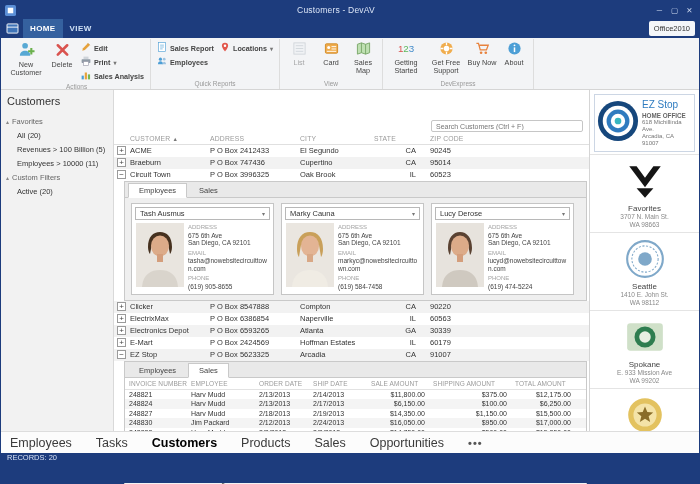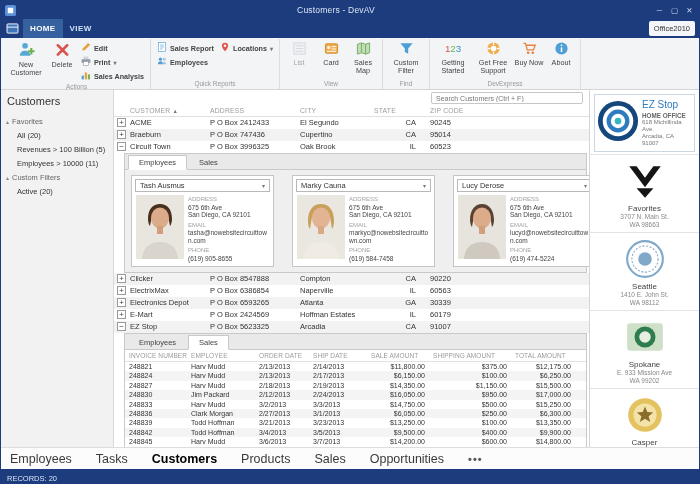--- a/index.html
+++ b/index.html
@@ -31,42 +31,42 @@
   .stack{display:flex;flex-direction:column;padding-top:2px;}
   .disabled{opacity:.45;}
   
   .main{flex:1;display:flex;min-height:0;}
   .sidebar{width:113px;background:#f2f2f2;border-right:1px solid #d9d9d9;font-size:7.5px;color:#333;flex:none;}
   .sbtitle{font-size:11px;color:#333;padding:5px 6px 7px;}
   .sbhead{display:flex;align-items:center;gap:3px;color:#666;padding:3px 5px 2px;}
   .tri{font-size:6px;color:#888;}
   .sbitem{padding:2.5px 4px 2.5px 16px;white-space:nowrap;overflow:hidden;}
   .sbitem.selected{background:#dcdcdc;font-weight:bold;}
-  .content{flex:1;display:flex;flex-direction:column;background:#fff;min-width:0;}
+  .content{flex:1;display:flex;flex-direction:column;background:#fff;min-width:0;margin-top:28px;}
   .searchrow{display:flex;justify-content:flex-end;align-items:center;padding:2px 6px 1px;flex:none;}
   .search{width:152px;height:12px;font-size:7px;color:#777;border:1px solid #c6c6c6;border-radius:2px;padding:0 4px;outline:none;font-family:"Liberation Sans",sans-serif;}
   
   .ghead{display:flex;font-size:6.8px;color:#9a9a9a;border-bottom:1px solid #e0e0e0;padding:2px 0;letter-spacing:.2px;flex:none;}
   .grow{display:flex;height:12px;line-height:12px;font-size:7.5px;color:#333;flex:none;}
   .grow.alt{background:#f2f2f2;}
   .cx{width:16px;flex:none;}
   .cc{width:80px;flex:none;white-space:nowrap;overflow:hidden;}
   .ca{width:90px;flex:none;white-space:nowrap;overflow:hidden;}
   .ci{width:74px;flex:none;white-space:nowrap;overflow:hidden;}
   .cs{width:56px;flex:none;}
   .csv{width:56px;flex:none;text-align:right;padding-right:14px;}
   .cz{width:60px;flex:none;}
   .exp{display:inline-block;width:9px;height:9px;border:1px solid #9a9a9a;background:#fff;font-size:8px;line-height:7px;text-align:center;color:#444;margin:1px 0 0 3px;vertical-align:top;}
   .sorta{font-size:5.5px;color:#777;margin-left:2px;}
   
   .detail{margin:0 2px 0 10px;border:1px solid #c9c9c9;background:#efefef;flex:none;}
   .tabbar{display:flex;background:#e9e9e9;border-bottom:1px solid #c9c9c9;padding:1px 3px 0;gap:1px;}
   .dtab{font-size:7.5px;padding:2px 10px;color:#444;border:1px solid transparent;margin-bottom:-1px;}
   .dtab.active{background:#fff;border-color:#c9c9c9;border-bottom-color:#fff;}
-  .cards{display:flex;gap:18px;padding:5px 6px;}
+  .cards{display:flex;gap:7px;padding:5px 6px;}
   .card{width:143px;background:#fff;border:1px solid #c5c5c5;flex:none;}
   .combo{margin:3px;border:1px solid #b8b8b8;height:13px;display:flex;align-items:center;justify-content:space-between;padding:0 4px;font-size:7.5px;color:#333;background:#fff;}
   .cbody{display:flex;gap:4px;padding:0 4px 4px;}
   .photo{width:48px;height:64px;flex:none;}
   .pdet{font-size:6.5px;line-height:7.5px;color:#444;min-width:0;}
   .plab{color:#a3a3a3;font-size:6px;margin-top:3px;}
   .plab:first-child{margin-top:1px;}
   .pv{word-break:break-all;}
   
   .igridwrap{background:#fff;}
@@ -89,21 +89,21 @@
   .cline{font-size:6px;color:#777;line-height:7px;}
   .city{border-top:1px solid #e4e4e4;padding:5px 2px 4px;text-align:center;}
   .city svg{display:block;margin:0 auto;}
   .cityname{font-size:8px;color:#444;margin-top:2px;}
   .cityline{font-size:6.5px;color:#888;line-height:7.5px;}
   
   .bottomnav{height:22px;background:#fcfcfc;border-top:1px solid #ddd;display:flex;align-items:center;padding-left:9px;font-size:12.5px;color:#3a3a3a;flex:none;}
   .navitem{margin-right:24px;white-space:nowrap;}
   .navitem.active{font-weight:bold;color:#000;}
   .navmore{color:#555;font-weight:bold;letter-spacing:1px;font-size:11px;}
-  .statusbar{height:14px;background:#1d3c7d;color:#d7e1f5;font-size:7.5px;display:flex;align-items:flex-end;padding-left:6px;flex:none;}
+  .statusbar{height:30px;background:#1d3c7d;color:#d7e1f5;font-size:7.5px;display:flex;align-items:flex-start;padding-left:6px;flex:none;}
 </style>
 </head>
 <body>
 
 <div class="win">
 
   <div class="titlebar">
     <span class="t-ico">
         <svg width="11" height="11" viewBox="0 0 12 12">
           <rect width="12" height="12" rx="2" fill="#5b8fd6"></rect>
@@ -236,31 +236,20 @@
           <span><svg width="15" height="15" viewBox="0 0 16 16">
                 <path d="M1.5 3.5l4.3-1.5 4.4 1.5L14.5 2v10.5L10.2 14 5.8 12.5 1.5 14z" fill="#bfe0b2" stroke="#7aa86a"></path>
                 <path d="M5.8 2v10.5M10.2 3.5V14" stroke="#7aa86a"></path>
               </svg></span>
           <span>Sales Map</span>
         </div>
       </div>
       <div class="rgcap">View</div>
     </div>
 
-    <div class="rgroup">
-      <div class="rgitems">
-        <div class="rbl">
-          <span><svg width="15" height="15" viewBox="0 0 16 16">
-                <path d="M1.5 2.5h13L9.8 8v5.5l-3.6-1.8V8z" fill="#4d9fd6"></path>
-              </svg></span>
-          <span>Custom Filter</span>
-        </div>
-      </div>
-      <div class="rgcap">Find</div>
-    </div>
 
     <div class="rgroup">
       <div class="rgitems">
         <div class="rbl">
           <span><svg width="16" height="15" viewBox="0 0 18 16">
                 <text x="0" y="12" font-size="11" fill="#d9534f">1</text>
                 <text x="6" y="12" font-size="11" fill="#5cb85c">2</text>
                 <text x="12" y="12" font-size="11" fill="#428bca">3</text>
               </svg></span>
           <span>Getting Started</span>

